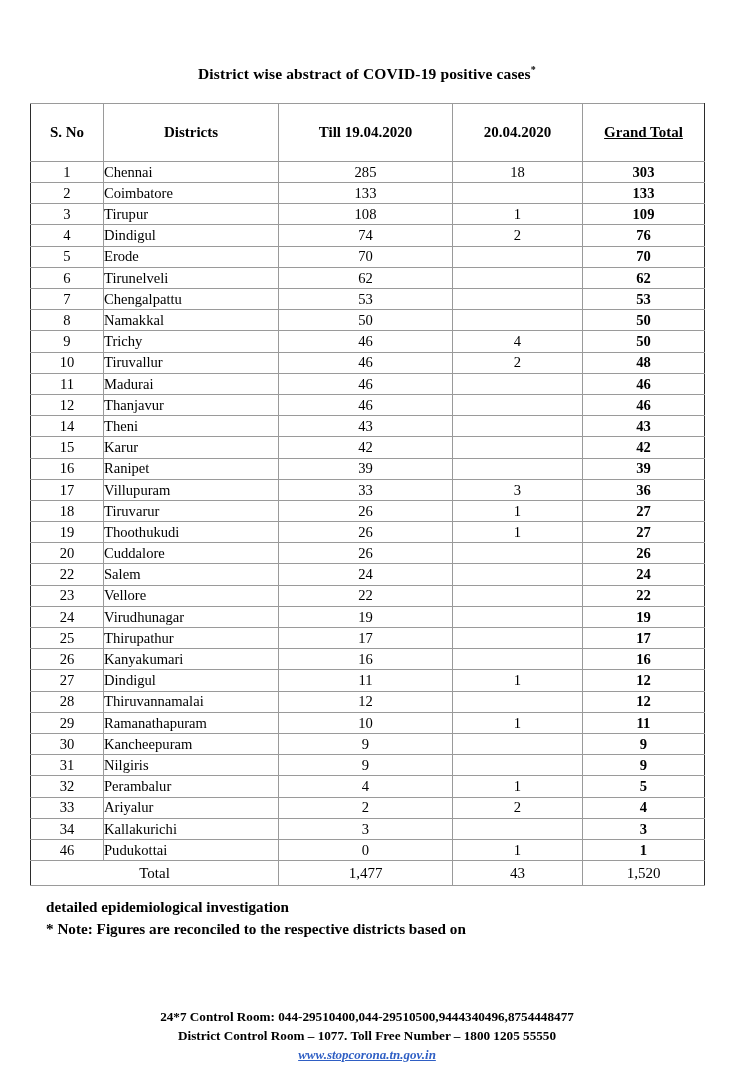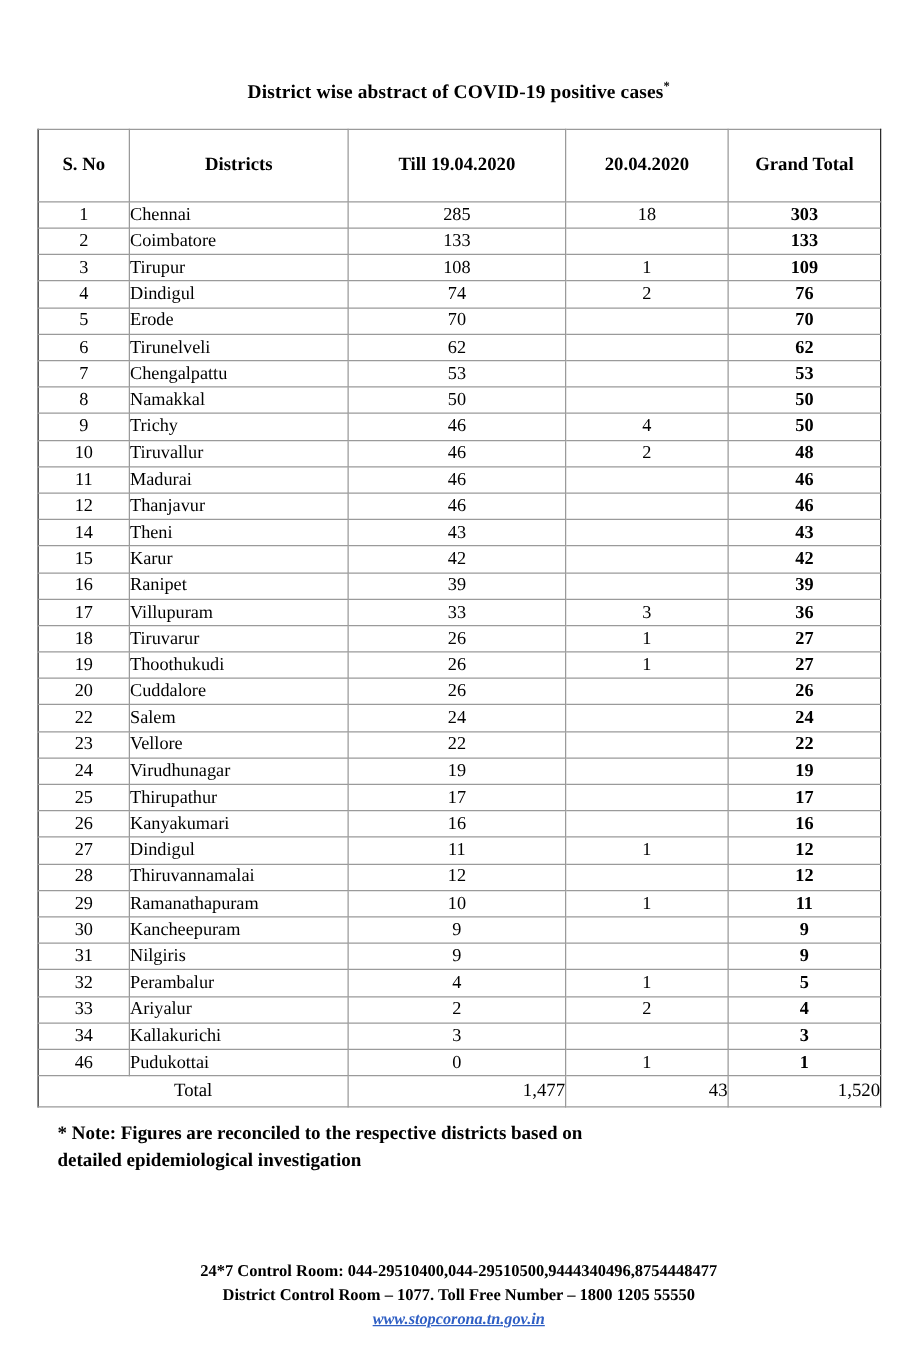--- a/index.html
+++ b/index.html
@@ -61,21 +61,21 @@
   thead th {
     font-weight: bold;
     font-size: 15px;
     text-align: center;
     height: 58px;
     vertical-align: middle;
     border-top: 1.6px solid #2b2b2b;
     border-bottom: 1.4px solid #4a4a4a;
   }
   thead th.h-sno  { border-left: 1.6px solid #2b2b2b; }
-  thead th.h-grand{ border-right: 1.6px solid #2b2b2b; }
+  thead th.h-grand{ border-right: 1.6px solid #2b2b2b; text-decoration: underline; }
 
   tbody td {
     height: 21.2px;
     vertical-align: middle;
     font-size: 14.6px;
   }
   td.sno   { text-align: center; }
   td.dist  { text-align: left; padding-left: 8px; }
   td.num   { text-align: center; }
 
@@ -84,21 +84,21 @@
 
   tfoot td {
     height: 25px;
     vertical-align: middle;
     font-weight: normal;
     font-size: 15px;
     border-top: 1.5px solid #2b2b2b;
     border-bottom: 1.6px solid #2b2b2b;
   }
   tfoot td.total-label { text-align: center; }
-  tfoot td.total-num   { text-align: right; }
+  tfoot td.total-num   { text-align: center; }
   tfoot td:first-child { border-left: 1.6px solid #2b2b2b; }
   tfoot td:last-child  { border-right: 1.6px solid #2b2b2b; }
 
   
   .note {
     margin: 10px 30px 0 46px;
     font-weight: bold;
     font-size: 15.2px;
     line-height: 1.42;
     text-align: left;
@@ -386,22 +386,22 @@
           <td class="total-label" colspan="2">Total</td>
           <td class="total-num">1,477</td>
           <td class="total-num">43</td>
           <td class="total-num">1,520</td>
         </tr>
       </tfoot>
     </table>
   </div>
 
   <div class="note">
+    <div>detailed epidemiological investigation</div>
     <div>* Note: Figures are reconciled to the respective districts based on</div>
-    <div>detailed epidemiological investigation</div>
   </div>
 
   <div class="footer">
     <span class="line">24*7 Control Room: 044-29510400,044-29510500,9444340496,8754448477</span>
     <span class="line">District Control Room – 1077. Toll Free Number – 1800 1205 55550</span>
     <span class="line"><a class="url" href="#">www.stopcorona.tn.gov.in</a></span>
   </div>
 
 </div>
 

